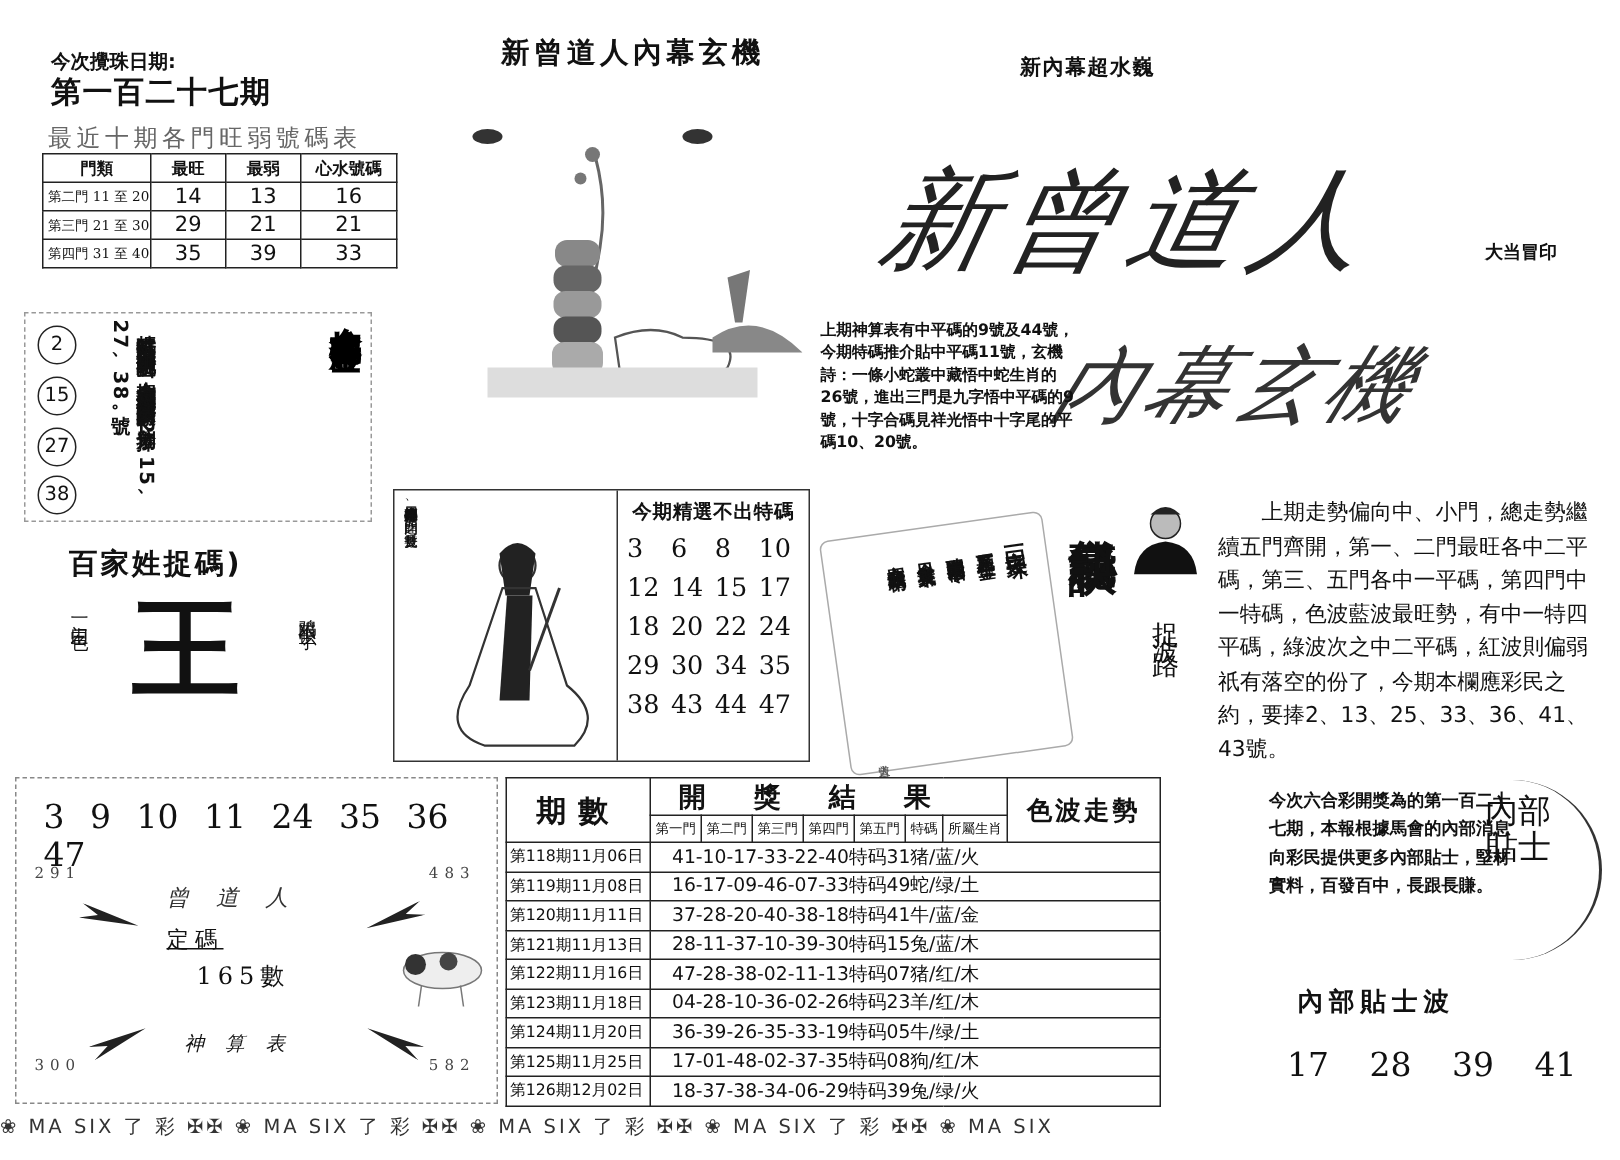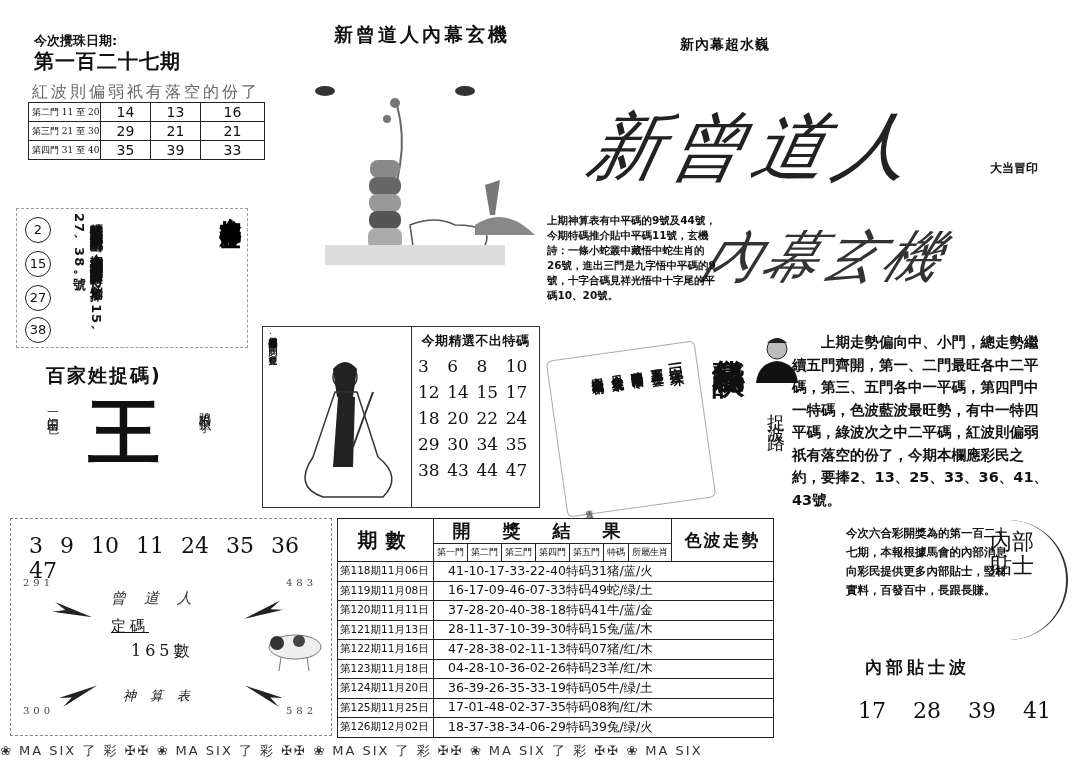--- a/index.html
+++ b/index.html
@@ -56,21 +56,21 @@
   #scroll { left: 556px; top: 350px; width: 150px; height: 158px; border: 1px solid #aaa; border-radius: 6px; transform: rotate(-8deg); background: #fff; }
   #scroll-cols { position: absolute; right: 12px; top: 12px; display: flex; flex-direction: row-reverse; gap: 3px; }
   .scroll-col { writing-mode: vertical-rl; font-size: 12px; font-weight: bold; letter-spacing: 1px; }
   #scroll-heading { writing-mode: vertical-rl; font-size: 14px; font-weight: bold; }
   #scroll-sign { position: absolute; left: 14px; bottom: 10px; writing-mode: vertical-rl; font-size: 8px; color: #555; }
 
   #win-secret { left: 712px; top: 333px; writing-mode: vertical-rl; font-size: 32px; font-weight: 900; line-height: 34px; letter-spacing: 2px; }
   #catch-wave { left: 764px; top: 400px; writing-mode: vertical-rl; font-size: 18px; letter-spacing: 10px; font-family: "DejaVu Serif", serif; }
   #portrait { left: 752px; top: 333px; width: 50px; height: 50px; }
 
-  #trend-text { left: 792px; top: 331px; width: 260px; font-size: 14.5px; font-weight: bold; line-height: 22.5px; text-indent: 2em; }
+  #trend-text { left: 812px; top: 331px; width: 260px; font-size: 14.5px; font-weight: normal; line-height: 22.5px; text-indent: 2em; }
 
   
   #calc-box { left: 10px; top: 518px; width: 322px; height: 218px; border: 1px dashed #888; }
   #calc-numbers { position: absolute; left: 18px; top: 14px; font-family: "DejaVu Serif", serif; font-size: 22px; word-spacing: 10px; }
   .corner-num { position: absolute; font-family: "DejaVu Serif", serif; font-size: 10px; letter-spacing: 4px; color: #444; }
   #calc-name { position: absolute; left: 100px; top: 70px; font-size: 15px; font-style: italic; letter-spacing: 18px; font-family: "DejaVu Serif", serif; color: #333; }
   #calc-fixed-label { position: absolute; left: 100px; top: 98px; font-size: 15px; letter-spacing: 4px; text-decoration: underline; }
   #calc-fixed-value { position: absolute; left: 120px; top: 122px; font-size: 16px; font-family: "DejaVu Serif", serif; letter-spacing: 4px; }
   #calc-footer { position: absolute; left: 112px; top: 168px; font-size: 13px; font-style: italic; letter-spacing: 14px; font-family: "DejaVu Serif", serif; }
   .arrow { position: absolute; width: 40px; height: 10px; background: #222; clip-path: polygon(0 50%, 100% 0, 70% 50%, 100% 100%); }
@@ -98,23 +98,29 @@
   #footer-band { left: 0; top: 742px; width: 1080px; font-size: 13px; color: #333; white-space: nowrap; letter-spacing: 2px; }
 </style>
 </head>
 <body>
 
 <div class="abs" id="draw-date-label">今次攪珠日期:</div>
 <div class="abs" id="draw-period">第一百二十七期</div>
 <div class="abs" id="main-headline">新曾道人內幕玄機</div>
 <div class="abs" id="sub-headline">新內幕超水巍</div>
 
-<div class="abs serif" id="gate-table-title">紅波則偏弱祇有落空的份了</div>
+<div class="abs serif" id="gate-table-title">最近十期各門旺弱號碼表</div>
 <table class="abs" id="gate-table">
   <tbody>
+      <tr>
+    <th>門類</th>
+    <th>最旺</th>
+    <th>最弱</th>
+    <th>心水號碼</th>
+  </tr>
   <tr>
     <td class="gate">第二門 11 至 20</td>
     <td class="num">14</td>
     <td class="num">13</td>
     <td class="num wide">16</td>
   </tr>
   <tr>
     <td class="gate">第三門 21 至 30</td>
     <td class="num">29</td>
     <td class="num">21</td>

